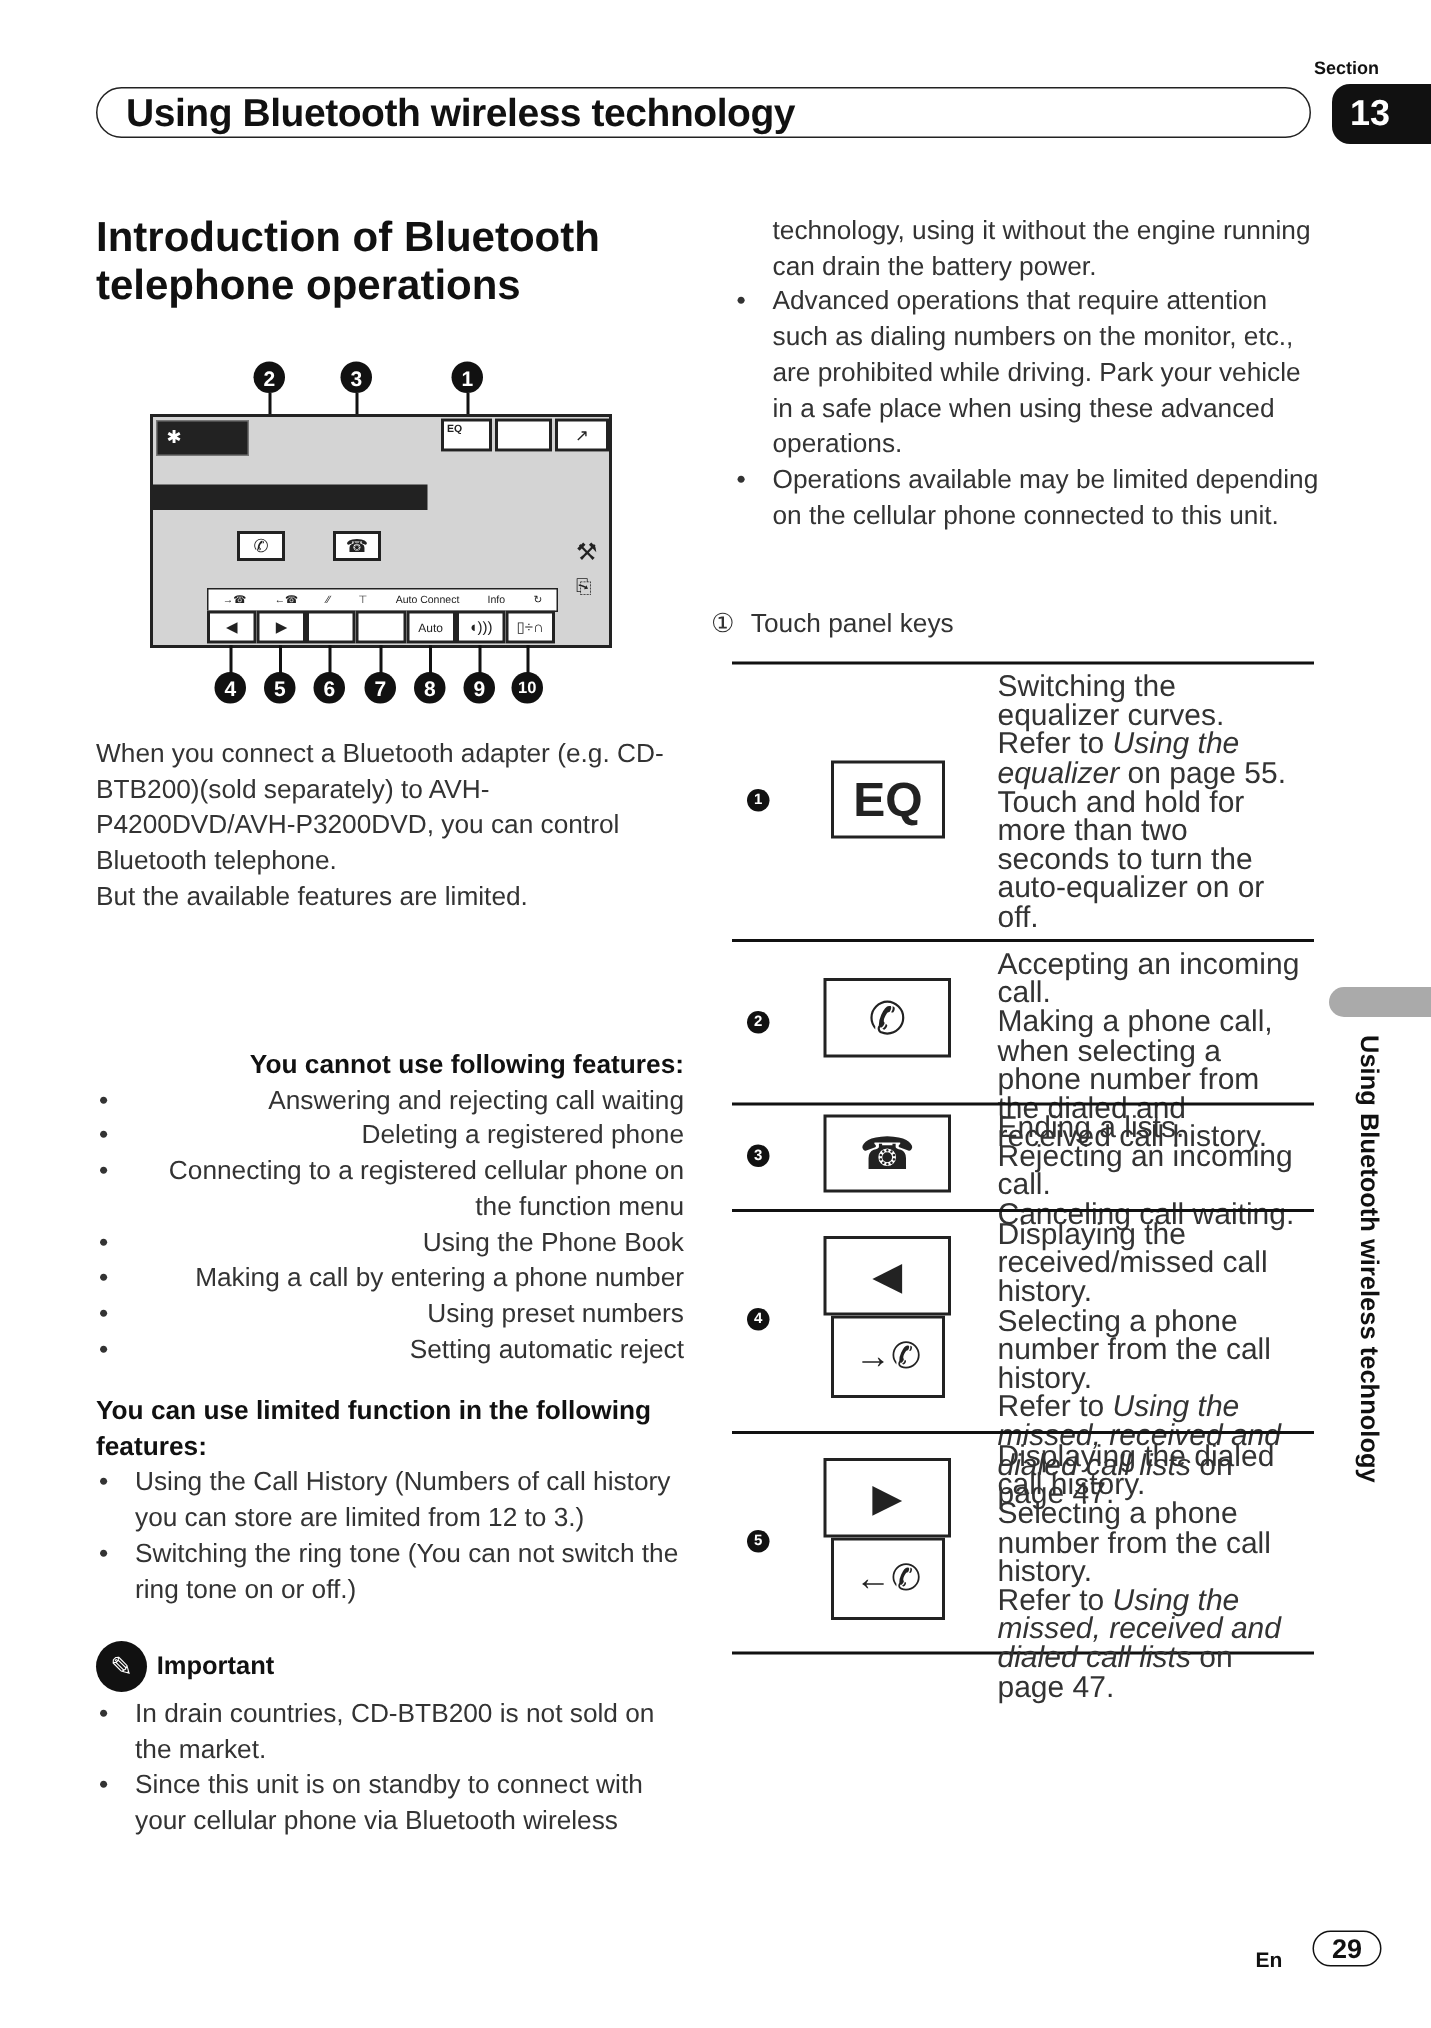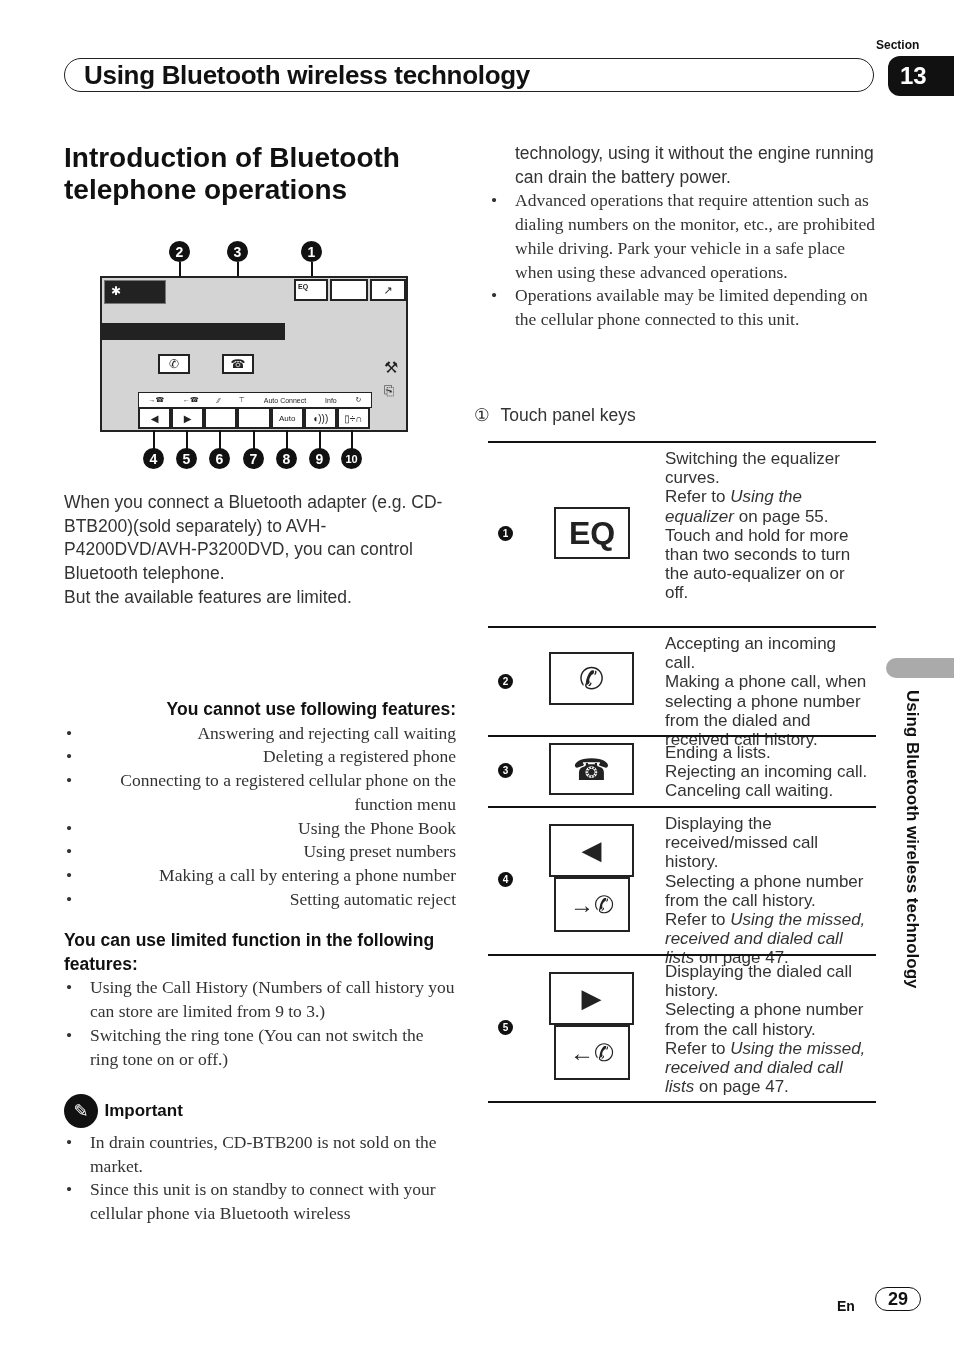--- a/index.html
+++ b/index.html
@@ -6,30 +6,30 @@
   body{width:954px;height:1352px;position:relative;overflow:hidden;font-family:"Liberation Sans",sans-serif;color:#222;}
   .abs{position:absolute;}
   .section-label{left:876px;top:38px;font-size:12px;font-weight:bold;color:#111;}
   .header-pill{left:64px;top:58px;width:810px;height:34px;border:1.5px solid #222;border-radius:18px;box-sizing:border-box;}
   .header-title{left:84px;top:60px;font-size:26px;font-weight:bold;color:#111;letter-spacing:-0.3px;}
   .section-badge{left:888px;top:56px;width:66px;height:40px;background:#111;border-radius:12px 0 0 12px;color:#fff;font-size:24px;font-weight:bold;display:flex;align-items:center;padding-left:12px;box-sizing:border-box;}
   .page-title{left:64px;top:142px;width:400px;font-size:28px;font-weight:bold;line-height:32px;color:#111;}
   .body-text{font-size:17.5px;line-height:23.7px;color:#333;}
   .body-text i{font-style:italic;}
   .subhead{font-size:17.5px;font-weight:bold;line-height:23.7px;color:#111;}
-  ul.bul{list-style:none;margin:0;padding:0;font-family:Liberation Serif, serif;}
+  ul.bul{list-style:none;margin:0;padding:0;}
   ul.bul li{position:relative;padding-left:26px;}
   ul.bul li::before{content:"\2022";position:absolute;left:2px;top:0;}
   .num-badge{display:inline-flex;align-items:center;justify-content:center;width:21px;height:21px;border-radius:50%;background:#111;color:#fff;font-size:14px;font-weight:bold;font-family:"Liberation Sans",sans-serif;}
   .diagram{left:100px;top:276px;width:308px;height:156px;background:#d4d4d4;border:2px solid #222;box-sizing:border-box;}
   .table{left:488px;top:441px;width:388px;}
   .trow{position:relative;border-top:2px solid #111;}
   .trow:last-child{border-bottom:2px solid #111;}
   .tnum{position:absolute;left:10px;}
-  .tdesc{position:absolute;left:177px;font-size:17px;line-height:19.2px;color:#333;}
+  .tdesc{position:absolute;left:177px;font-size:20px;line-height:19.2px;color:#333;}
   .key-box{position:absolute;border:2px solid #222;background:#fff;box-sizing:border-box;display:flex;align-items:center;justify-content:center;}
   .side-tab{left:886px;top:658px;width:68px;height:20px;background:#aaa;border-radius:10px 0 0 10px;}
   .side-text{left:890px;top:690px;width:32px;height:410px;writing-mode:vertical-rl;font-size:17px;font-weight:bold;color:#111;}
   .en{left:837px;top:1298px;font-size:14px;font-weight:bold;color:#111;}
   .page-num{left:875px;top:1287px;width:46px;height:24px;border:1.5px solid #111;border-radius:13px;box-sizing:border-box;font-size:18px;font-weight:bold;display:flex;align-items:center;justify-content:center;color:#111;}
 </style>
 </head>
 <body>
 
 <div class="abs section-label">Section</div>
@@ -109,30 +109,30 @@
   <div>But the available features are limited.</div>
 </div>
 
 <div class="abs" style="left:64px;top:698px;width:392px;text-align:right;">
   <div class="subhead">You cannot use following features:</div>
   <ul class="bul body-text" id="cannot-list">
       <li>Answering and rejecting call waiting</li>
       <li>Deleting a registered phone</li>
       <li>Connecting to a registered cellular phone on the function menu</li>
       <li>Using the Phone Book</li>
+      <li>Making a call by entering a phone number</li>
       <li>Using preset numbers</li>
-      <li>Making a call by entering a phone number</li>
       <li>Setting automatic reject</li>
     </ul>
 </div>
 
 <div class="abs" style="left:64px;top:929px;width:392px;">
   <div class="subhead">You can use limited function in the following features:</div>
   <ul class="bul body-text" id="limited-list">
-      <li>Using the Call History (Numbers of call history you can store are limited from 9 to 3.)</li>
+      <li>Using the Call History (Numbers of call history you can store are limited from 12 to 3.)</li>
       <li>Switching the ring tone (You can not switch the ring tone on or off.)</li>
     </ul>
 </div>
 
 <div class="abs" style="left:64px;top:1094px;">
   <span style="display:inline-block;width:34px;height:34px;border-radius:50%;background:#111;color:#fff;text-align:center;line-height:34px;font-size:18px;vertical-align:middle;">✎</span>
   <span style="font-size:17px;font-weight:bold;vertical-align:middle;margin-left:2px;color:#111;">Important</span>
 </div>
 <ul class="abs bul body-text" style="left:64px;top:1131px;width:392px;">
   <li>In drain countries, CD-BTB200 is not sold on the market.</li>

